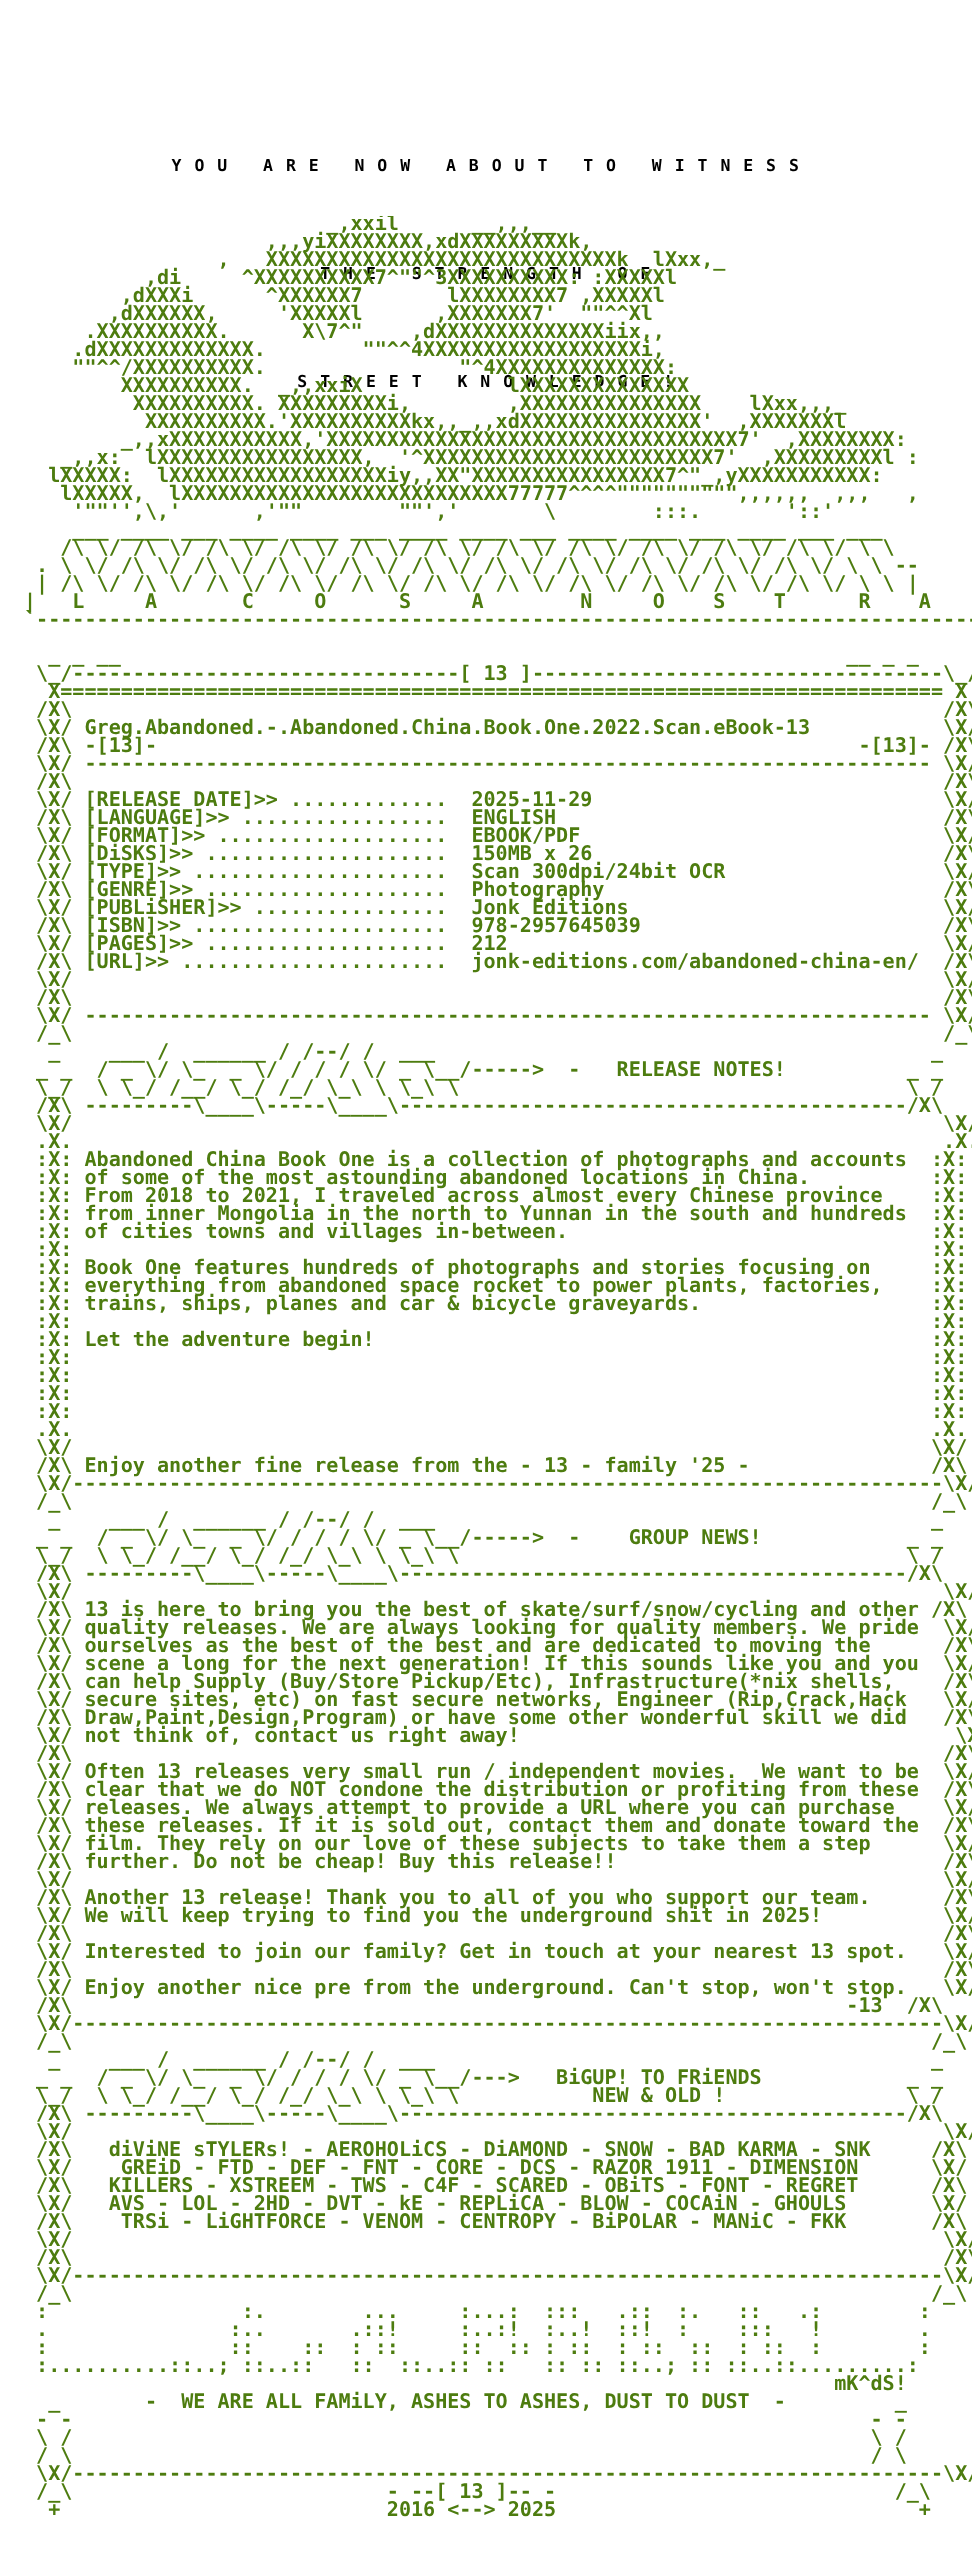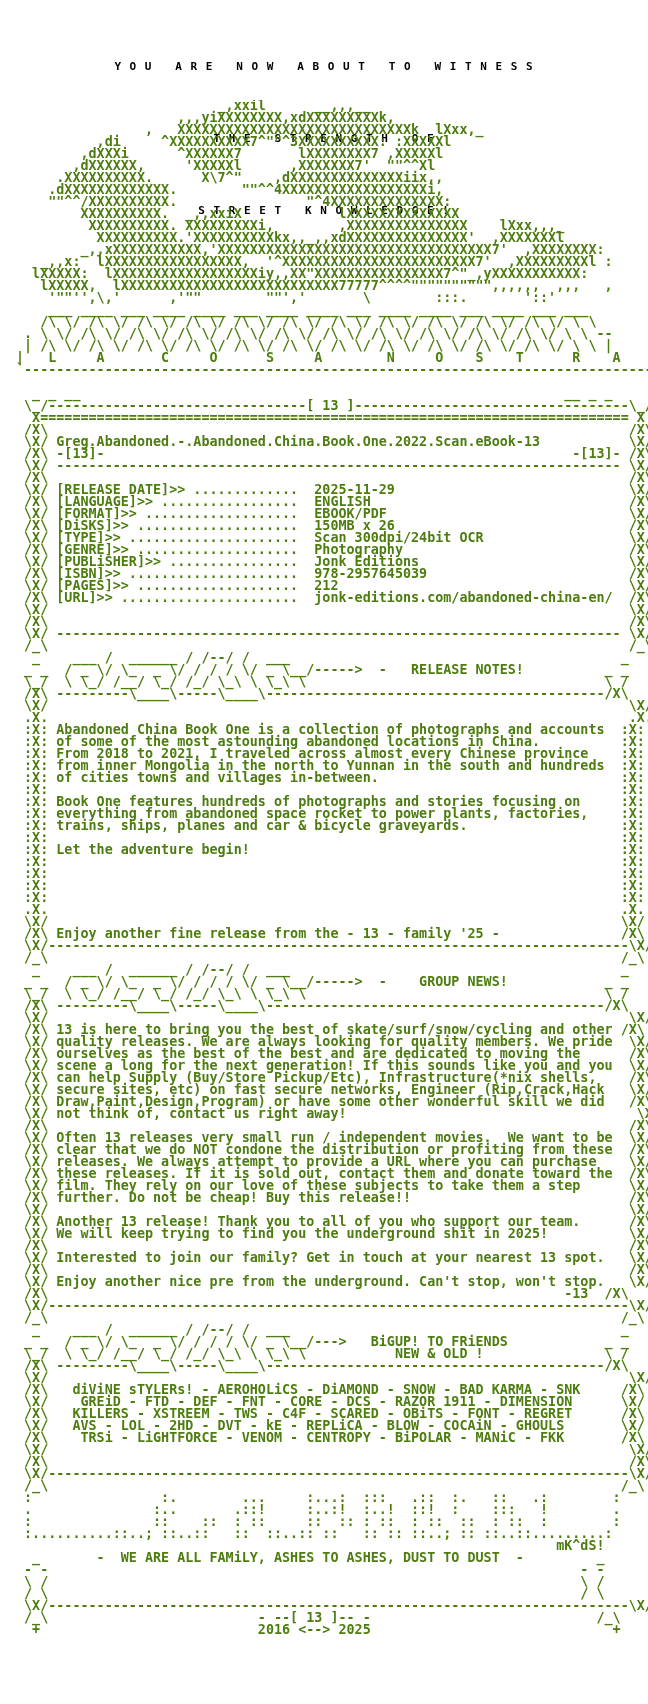--- a/index.html
+++ b/index.html
@@ -13,20 +13,21 @@
     height: 84px;
     padding-top: 7px;
     box-sizing: border-box;
     text-align: center;
     font-family: "DejaVu Sans Mono", "Liberation Mono", monospace;
     font-weight: bold;
     font-size: 11px;
     line-height: 24px;
     letter-spacing: 1px;
     white-space: pre;
+    margin-top: 44px;
   }
   pre.nfo-body {
     margin: 16px;
     width: 648px;
     height: 1536px;
     overflow: hidden;
     font-family: "DejaVu Sans Mono", "Liberation Mono", monospace;
     font-weight: bold;
     font-size: 13.4px;
     line-height: 12px;

